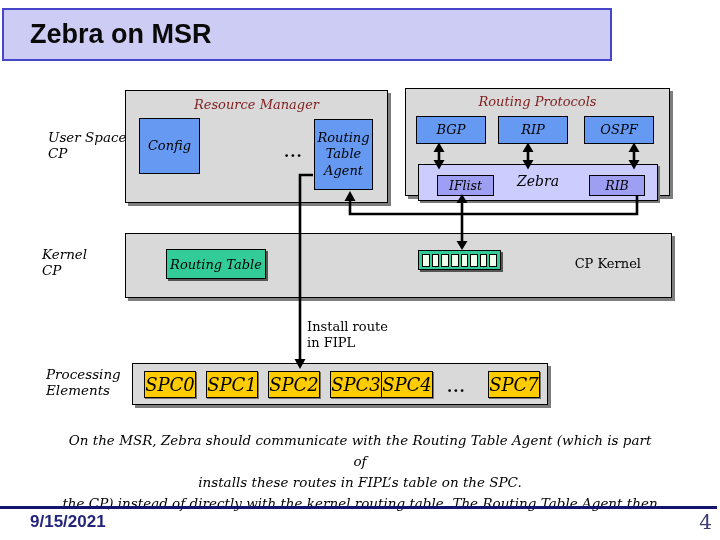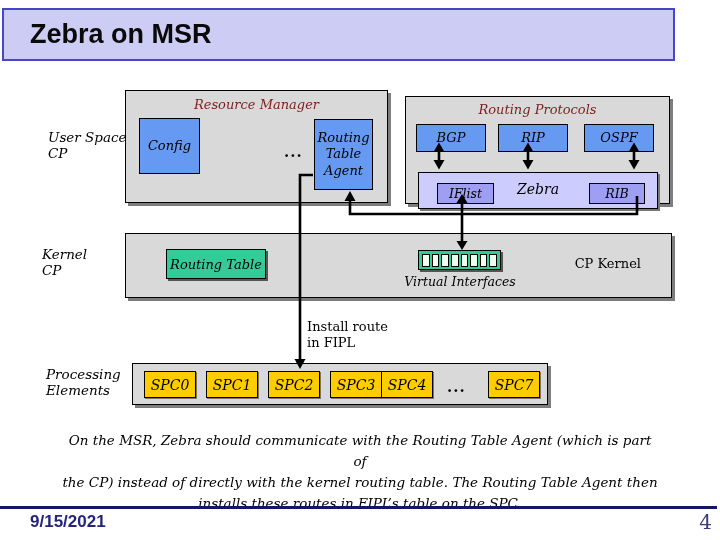--- a/index.html
+++ b/index.html
@@ -3,21 +3,21 @@
 <meta charset="utf-8">
 <style>
   * { margin:0; padding:0; box-sizing:border-box; }
   html,body { width:720px; height:540px; }
   body { font-family:"DejaVu Serif", serif; background:#ffffff; position:relative; overflow:hidden; }
 
   .slide { position:absolute; left:0; top:0; width:720px; height:540px; background:#ffffff; }
 
   
   .title-bar {
-    position:absolute; left:2px; top:8px; width:673px; height:53px;
+    position:absolute; left:2px; top:8px; width:610px; height:53px;
     background:#ccccf5; border:2px solid #4646c8;
     display:flex; align-items:center;
   }
   .title-bar h1 {
     font-family:"Liberation Sans", sans-serif; font-weight:bold;
     font-size:27px; color:#0a0a0a; padding-left:26px; letter-spacing:0;
   }
 
   
   .panel { position:absolute; background:#d9d9d9; border:1px solid #000; box-shadow:3px 3px 0 #7d7d7d; }
@@ -57,21 +57,21 @@
   }
   .vi-cell { flex:1; height:13px; background:#eeffee; border:1px solid #000; }
   .vi-label { position:absolute; text-align:center; font-style:italic; font-size:12.5px; }
   .plain-label { position:absolute; font-size:13px; color:#000; }
 
   
   .spc-box {
     position:absolute; width:52px; height:27px; top:7px;
     background:#ffcc00; border:1px solid #000; box-shadow:1px 1px 0 #777;
     display:flex; align-items:center; justify-content:center;
-    font-style:italic; font-size:14px; color:#000;
+    font-style:italic; font-size:18px; color:#000;
   }
 
   
   .caption { position:absolute; left:60px; top:430px; width:600px; text-align:center;
              font-style:italic; font-size:13.5px; color:#000; line-height:21px; }
   .footer-line { position:absolute; left:0; top:506px; width:717px; height:3px; background:#14146e; }
   .footer-date { position:absolute; left:30px; top:512px; font-family:"Liberation Sans", sans-serif;
                  font-weight:bold; font-size:17px; color:#24247c; }
   .footer-page { position:absolute; right:8px; top:510px; font-family:"DejaVu Serif", serif;
                  font-size:20px; color:#3c3c78; }
@@ -92,21 +92,21 @@
   <div class="side-label" style="left:46px; top:367px; width:88px;">Processing Elements</div>
   <div class="side-label" style="left:42px; top:247px; width:60px;">Kernel CP</div>
 
   <div class="panel" style="left:125px; top:90px; width:263px; height:113px;">
     <div class="panel-title">Resource Manager</div>
     <div class="blue-box" style="left:13px; top:27px; width:61px; height:56px;">Config</div>
     <div class="dots" style="left:158px; top:52px;">...</div>
     <div class="blue-box" style="left:188px; top:28px; width:59px; height:71px; padding:2px;">Routing Table Agent</div>
   </div>
 
-  <div class="panel" style="left:405px; top:88px; width:265px; height:108px;margin-top:8px;">
+  <div class="panel" style="left:405px; top:88px; width:265px; height:108px;">
     <div class="panel-title" style="padding-top:5px;">Routing Protocols</div>
     <div class="blue-box" style="left:10px; top:27px; width:70px; height:28px;">BGP</div>
     <div class="blue-box" style="left:92px; top:27px; width:70px; height:28px;">RIP</div>
     <div class="blue-box" style="left:178px; top:27px; width:70px; height:28px;">OSPF</div>
     <div class="zebra-panel" style="left:12px; top:75px; width:240px; height:37px;">
       <div class="zebra-label">Zebra</div>
       <div class="lav-box" style="left:18px; top:10px; width:57px; height:21px;">IFlist</div>
       <div class="lav-box" style="left:170px; top:10px; width:56px; height:21px;">RIB</div>
     </div>
   </div>
@@ -116,21 +116,20 @@
     <div class="vi-box" style="left:292px; top:16px; width:83px; height:20px;">
         <span class="vi-cell"></span>
         <span class="vi-cell"></span>
         <span class="vi-cell"></span>
         <span class="vi-cell"></span>
         <span class="vi-cell"></span>
         <span class="vi-cell"></span>
         <span class="vi-cell"></span>
         <span class="vi-cell"></span>
       </div>
-    <div class="vi-label" style="left:268px; top:40px; width:132px;">Virtual Interfaces</div>
     <div class="plain-label" style="right:30px; top:22px;">CP Kernel</div>
   </div>
 
   <div class="plain-label" style="left:307px; top:319px; width:92px; line-height:1.25;">Install route in FIPL</div>
 
   <div class="panel" style="left:132px; top:363px; width:416px; height:42px;">
     <div class="spc-box" style="left:11px;">SPC0</div>
     <div class="spc-box" style="left:73px;">SPC1</div>
     <div class="spc-box" style="left:135px;">SPC2</div>
     <div class="spc-box" style="left:197px;">SPC3</div>
@@ -171,21 +170,21 @@
 
     <g>
       <line x1="634" y1="149" x2="634" y2="163" stroke="#000" stroke-width="2.6"></line>
       <polygon points="628.5,152 639.5,152 634,142.5" fill="#000"></polygon>
       <polygon points="628.5,160 639.5,160 634,169.5" fill="#000"></polygon>
     </g>
   </svg>
 
   <div class="caption">
     <div>On the MSR, Zebra should communicate with the Routing Table Agent (which is part of</div>
+    <div>installs these routes in FIPL’s table on the SPC.</div>
     <div>the CP) instead of directly with the kernel routing table. The Routing Table Agent then</div>
-    <div>installs these routes in FIPL’s table on the SPC.</div>
   </div>
 
   <div class="footer-line"></div>
   <div class="footer-date">9/15/2021</div>
   <div class="footer-page">4</div>
 
 </div>
 
 </body></html>

